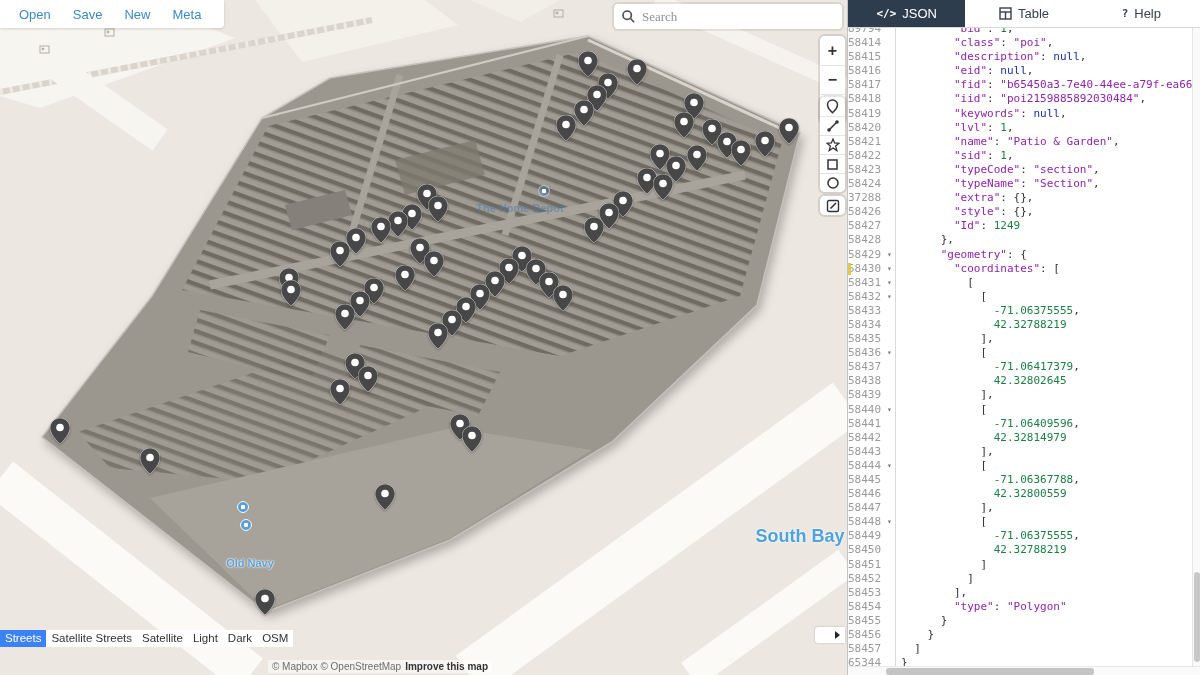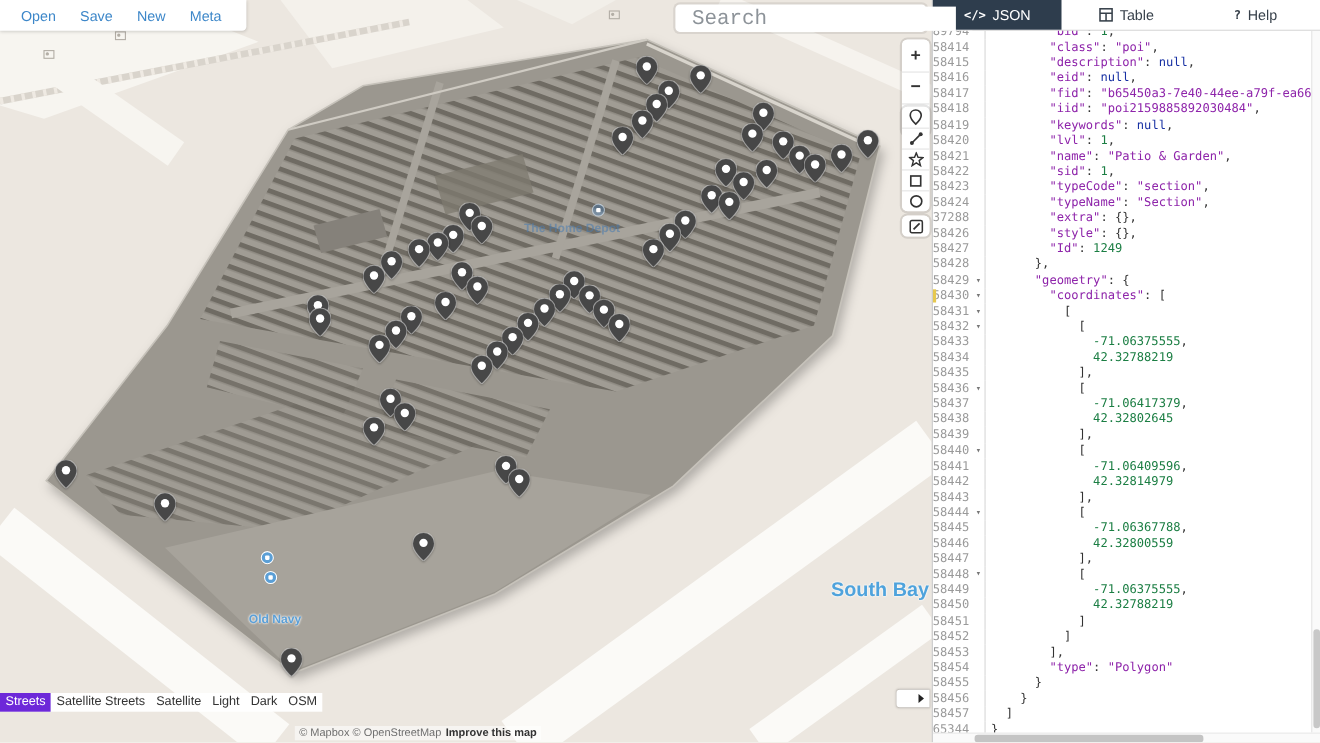--- a/index.html
+++ b/index.html
@@ -25,40 +25,40 @@
   .poi-dot.faint { background:rgba(73,124,176,.45); border-color:rgba(255,255,255,.5);}
 
   
   #menubar { position:absolute; left:0; top:0; height:28px; background:#fff; display:flex; align-items:center;
              padding:0 12px 0 8px; border-radius:0 0 4px 0; box-shadow:0 1px 3px rgba(0,0,0,.15); z-index:30; }
   #menubar a { color:#3d87c9; font-size:13px; text-decoration:none; margin:0 11px; cursor:pointer; }
 
   
   #searchbox { position:absolute; left:614px; top:4px; width:228px; height:25px; background:#fff; border-radius:4px;
                box-shadow:0 0 0 2px rgba(0,0,0,.08); display:flex; align-items:center; padding:0 8px; z-index:30; }
-  #searchbox input { border:none; outline:none; flex:1; font-size:19px; color:#4d7c0f; margin-left:7px; font-family:Liberation Mono, monospace;}
+  #searchbox input { border:none; outline:none; flex:1; font-size:13px; color:#4d7c0f; margin-left:7px; font-family:Liberation Serif, serif;}
   #searchbox input::placeholder { color:#8d9399; }
 
   
   .ctrl-group { position:absolute; left:820px; width:25px; background:#fff; border-radius:5px;
                 box-shadow:0 0 0 2px rgba(0,0,0,.1); z-index:30; overflow:hidden; }
   .ctrl-btn { width:25px; display:flex; align-items:center; justify-content:center; cursor:pointer; background:#fff; border:none; }
   .ctrl-btn + .ctrl-btn { border-top:1px solid #e3e3e3; }
   .ctrl-btn.h29 { height:29px; } .ctrl-btn.h19 { height:19px; }
   .ctrl-btn span.glyph { font-size:16px; color:#333; font-weight:bold; line-height:1; }
 
   #panel-collapse { position:absolute; left:815px; top:627px; width:30px; height:16px; background:#fff;
                     border-radius:3px 0 0 3px; box-shadow:0 0 2px rgba(0,0,0,.25); display:flex; align-items:center;
                     justify-content:flex-end; padding-right:5px; cursor:pointer; z-index:30; }
   #panel-collapse .tri { width:0; height:0; border-top:4px solid transparent; border-bottom:4px solid transparent; border-left:5px solid #222; }
 
   
   #style-switcher { position:absolute; left:0; top:630px; height:17px; background:#fff; display:flex; z-index:30; }
   #style-switcher .opt { font-size:11.5px; line-height:17px; padding:0 5px; color:#333; cursor:pointer; white-space:nowrap; }
-  #style-switcher .opt.active { background:#6d28d9; color:#fff; }
+  #style-switcher .opt.active { background:#3b82f6; color:#fff; }
 
   
   #mapbox-logo { position:absolute; left:6px; top:678px; height:18px; display:flex; align-items:center; z-index:29; opacity:.85; }
   #mapbox-logo .circ { width:16px; height:16px; border-radius:50%; border:3px solid #b9b3ab; position:relative; }
   #mapbox-logo .circ::after{ content:""; position:absolute; left:3px; top:3px; width:4px; height:4px; background:#b9b3ab; border-radius:50%; }
   #mapbox-logo .word { font-size:13.5px; font-weight:bold; color:#b9b3ab; margin-left:4px; letter-spacing:.3px;
                        text-shadow:0 1px 0 rgba(255,255,255,.6); }
   #attribution { position:absolute; right:355px; top:660px; font-size:10px; color:#6e6e6e; z-index:29;
                  background:rgba(255,255,255,.55); padding:1px 4px; }
   #attribution .link { color:#333; font-weight:bold; cursor:pointer; margin-left:4px; }

